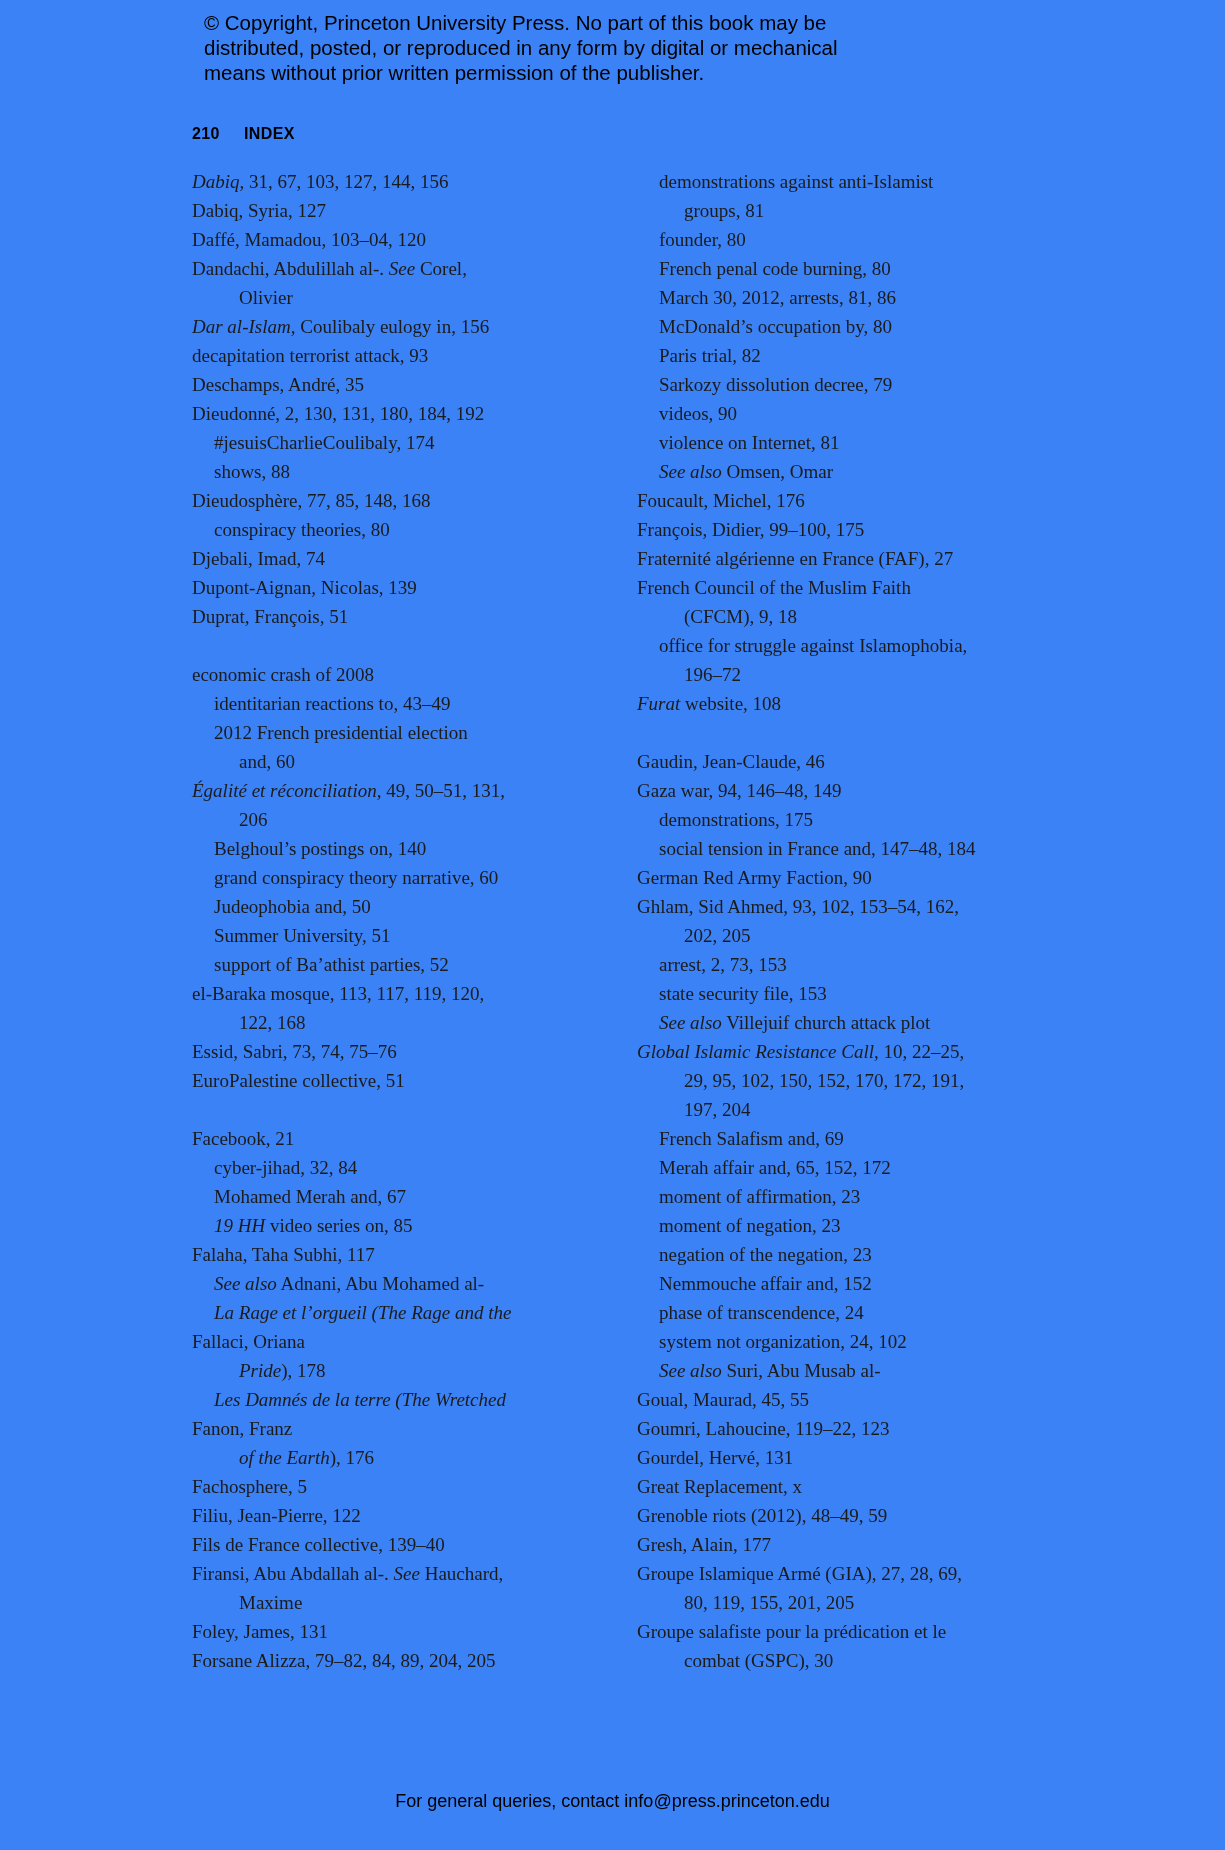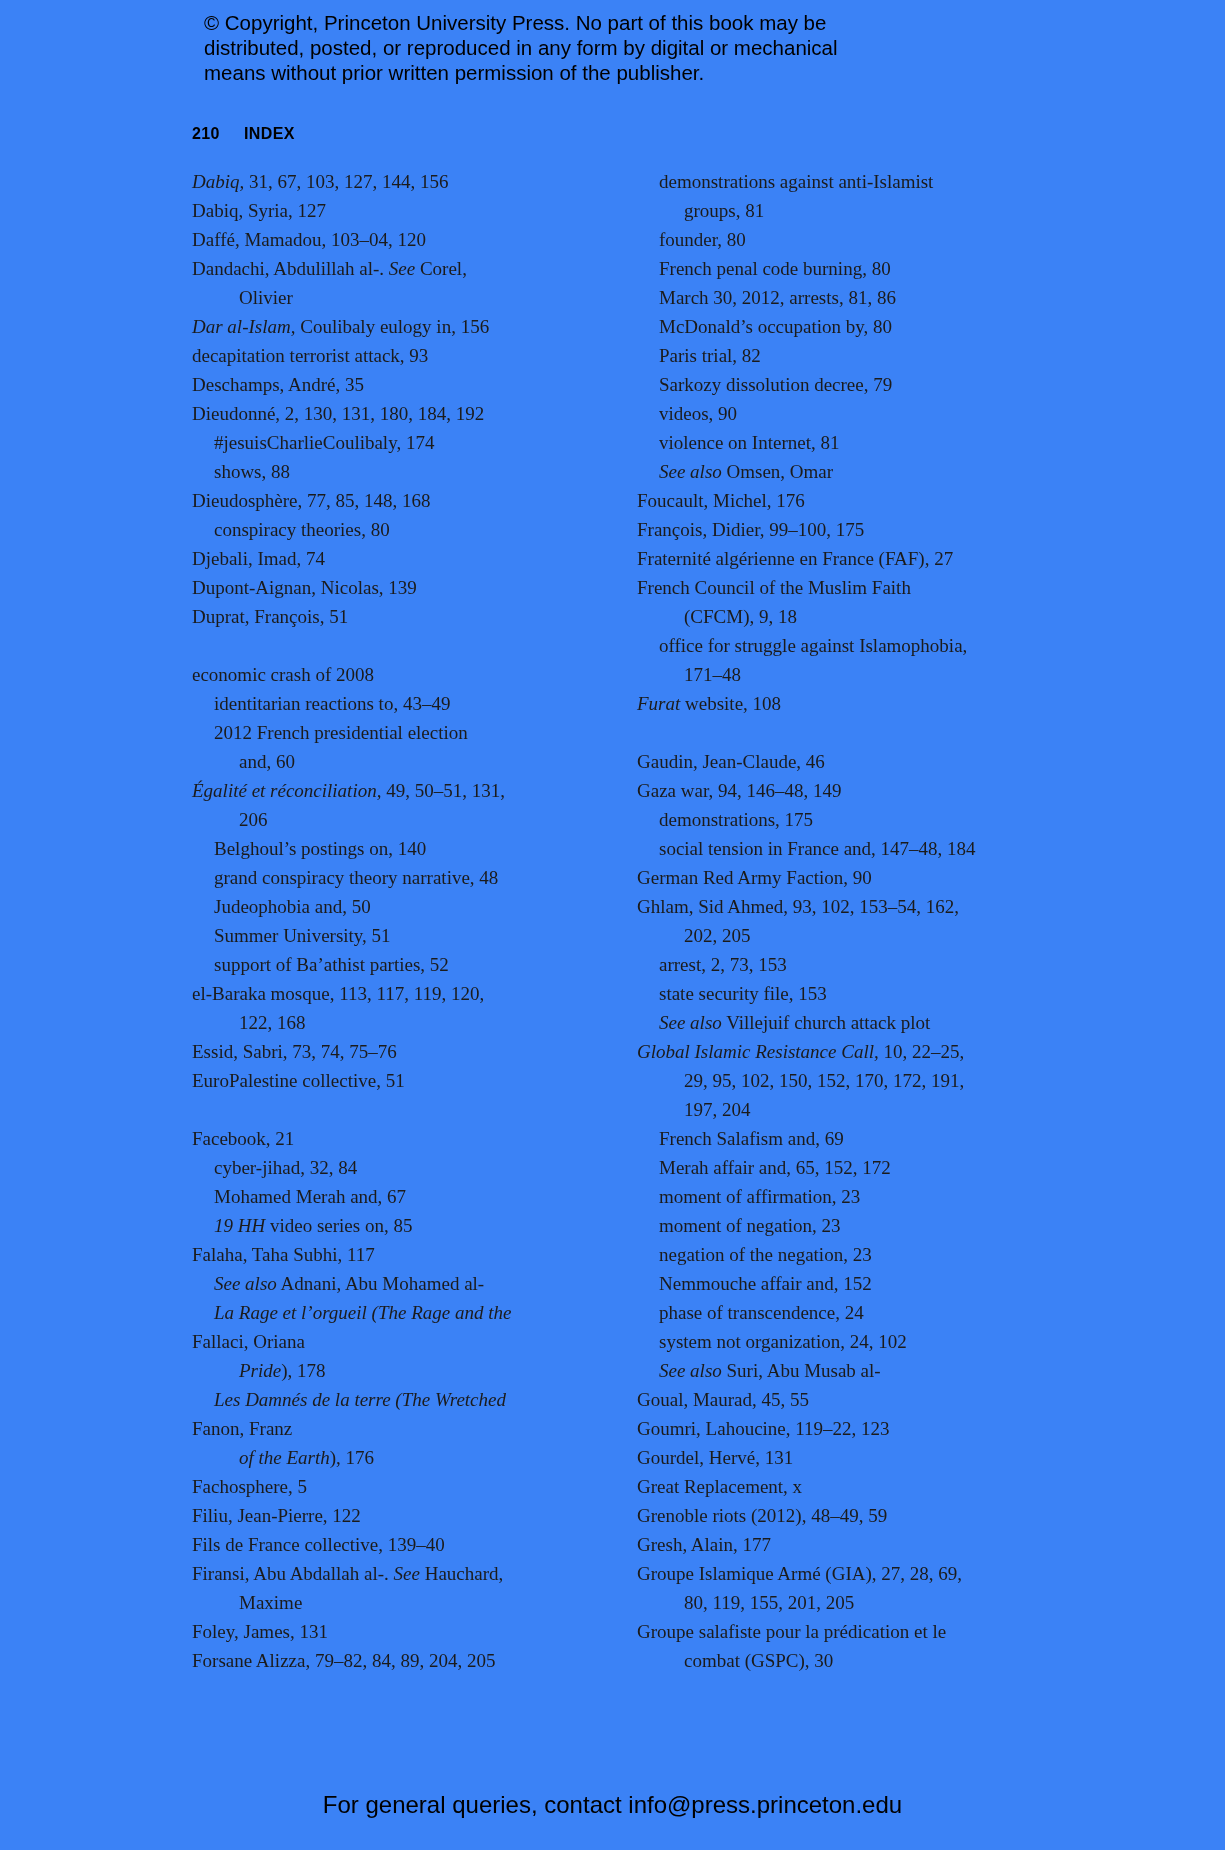--- a/index.html
+++ b/index.html
@@ -32,21 +32,21 @@
   .col-right { left:637px; width:420px; }
   .line { height:29px; }
   .line.ind1 { padding-left:22px; }
   .line.ind2 { padding-left:47px; }
   .line.gap  { height:29px; }
   .it { font-style:italic; }
   .footer {
     position:absolute; left:0; top:1791px; width:100%;
     text-align:center;
     font-family:"Liberation Sans", sans-serif;
-    font-size:24px; color:#000;
+    font-size:18px; color:#000;
   }
 </style>
 </head>
 <body>
 
 <div class="page">
 
   <div class="copyright">
       <div>© Copyright, Princeton University Press. No part of this book may be</div>
       <div>distributed, posted, or reproduced in any form by digital or mechanical</div>
@@ -75,21 +75,21 @@
       <div class="line ind0"><span>Dupont-Aignan, Nicolas, 139</span></div>
       <div class="line ind0"><span>Duprat, François, 51</span></div>
       <div class="line gap"></div>
       <div class="line ind0"><span>economic crash of 2008</span></div>
       <div class="line ind1"><span>identitarian reactions to, 43–49</span></div>
       <div class="line ind1"><span>2012 French presidential election</span></div>
       <div class="line ind2"><span>and, 60</span></div>
       <div class="line ind0"><span class="it">Égalité et réconciliation,</span><span> 49, 50–51, 131,</span></div>
       <div class="line ind2"><span>206</span></div>
       <div class="line ind1"><span>Belghoul’s postings on, 140</span></div>
-      <div class="line ind1"><span>grand conspiracy theory narrative, 48</span></div>
+      <div class="line ind1"><span>grand conspiracy theory narrative, 60</span></div>
       <div class="line ind1"><span>Judeophobia and, 50</span></div>
       <div class="line ind1"><span>Summer University, 51</span></div>
       <div class="line ind1"><span>support of Ba’athist parties, 52</span></div>
       <div class="line ind0"><span>el-Baraka mosque, 113, 117, 119, 120,</span></div>
       <div class="line ind2"><span>122, 168</span></div>
       <div class="line ind0"><span>Essid, Sabri, 73, 74, 75–76</span></div>
       <div class="line ind0"><span>EuroPalestine collective, 51</span></div>
       <div class="line gap"></div>
       <div class="line ind0"><span>Facebook, 21</span></div>
       <div class="line ind1"><span>cyber-jihad, 32, 84</span></div>
@@ -123,21 +123,21 @@
       <div class="line ind1"><span>Sarkozy dissolution decree, 79</span></div>
       <div class="line ind1"><span>videos, 90</span></div>
       <div class="line ind1"><span>violence on Internet, 81</span></div>
       <div class="line ind1"><span class="it">See also</span><span> Omsen, Omar</span></div>
       <div class="line ind0"><span>Foucault, Michel, 176</span></div>
       <div class="line ind0"><span>François, Didier, 99–100, 175</span></div>
       <div class="line ind0"><span>Fraternité algérienne en France (FAF), 27</span></div>
       <div class="line ind0"><span>French Council of the Muslim Faith</span></div>
       <div class="line ind2"><span>(CFCM), 9, 18</span></div>
       <div class="line ind1"><span>office for struggle against Islamophobia,</span></div>
-      <div class="line ind2"><span>171–48</span></div>
+      <div class="line ind2"><span>196–72</span></div>
       <div class="line ind0"><span class="it">Furat</span><span> website, 108</span></div>
       <div class="line gap"></div>
       <div class="line ind0"><span>Gaudin, Jean-Claude, 46</span></div>
       <div class="line ind0"><span>Gaza war, 94, 146–48, 149</span></div>
       <div class="line ind1"><span>demonstrations, 175</span></div>
       <div class="line ind1"><span>social tension in France and, 147–48, 184</span></div>
       <div class="line ind0"><span>German Red Army Faction, 90</span></div>
       <div class="line ind0"><span>Ghlam, Sid Ahmed, 93, 102, 153–54, 162,</span></div>
       <div class="line ind2"><span>202, 205</span></div>
       <div class="line ind1"><span>arrest, 2, 73, 153</span></div>

